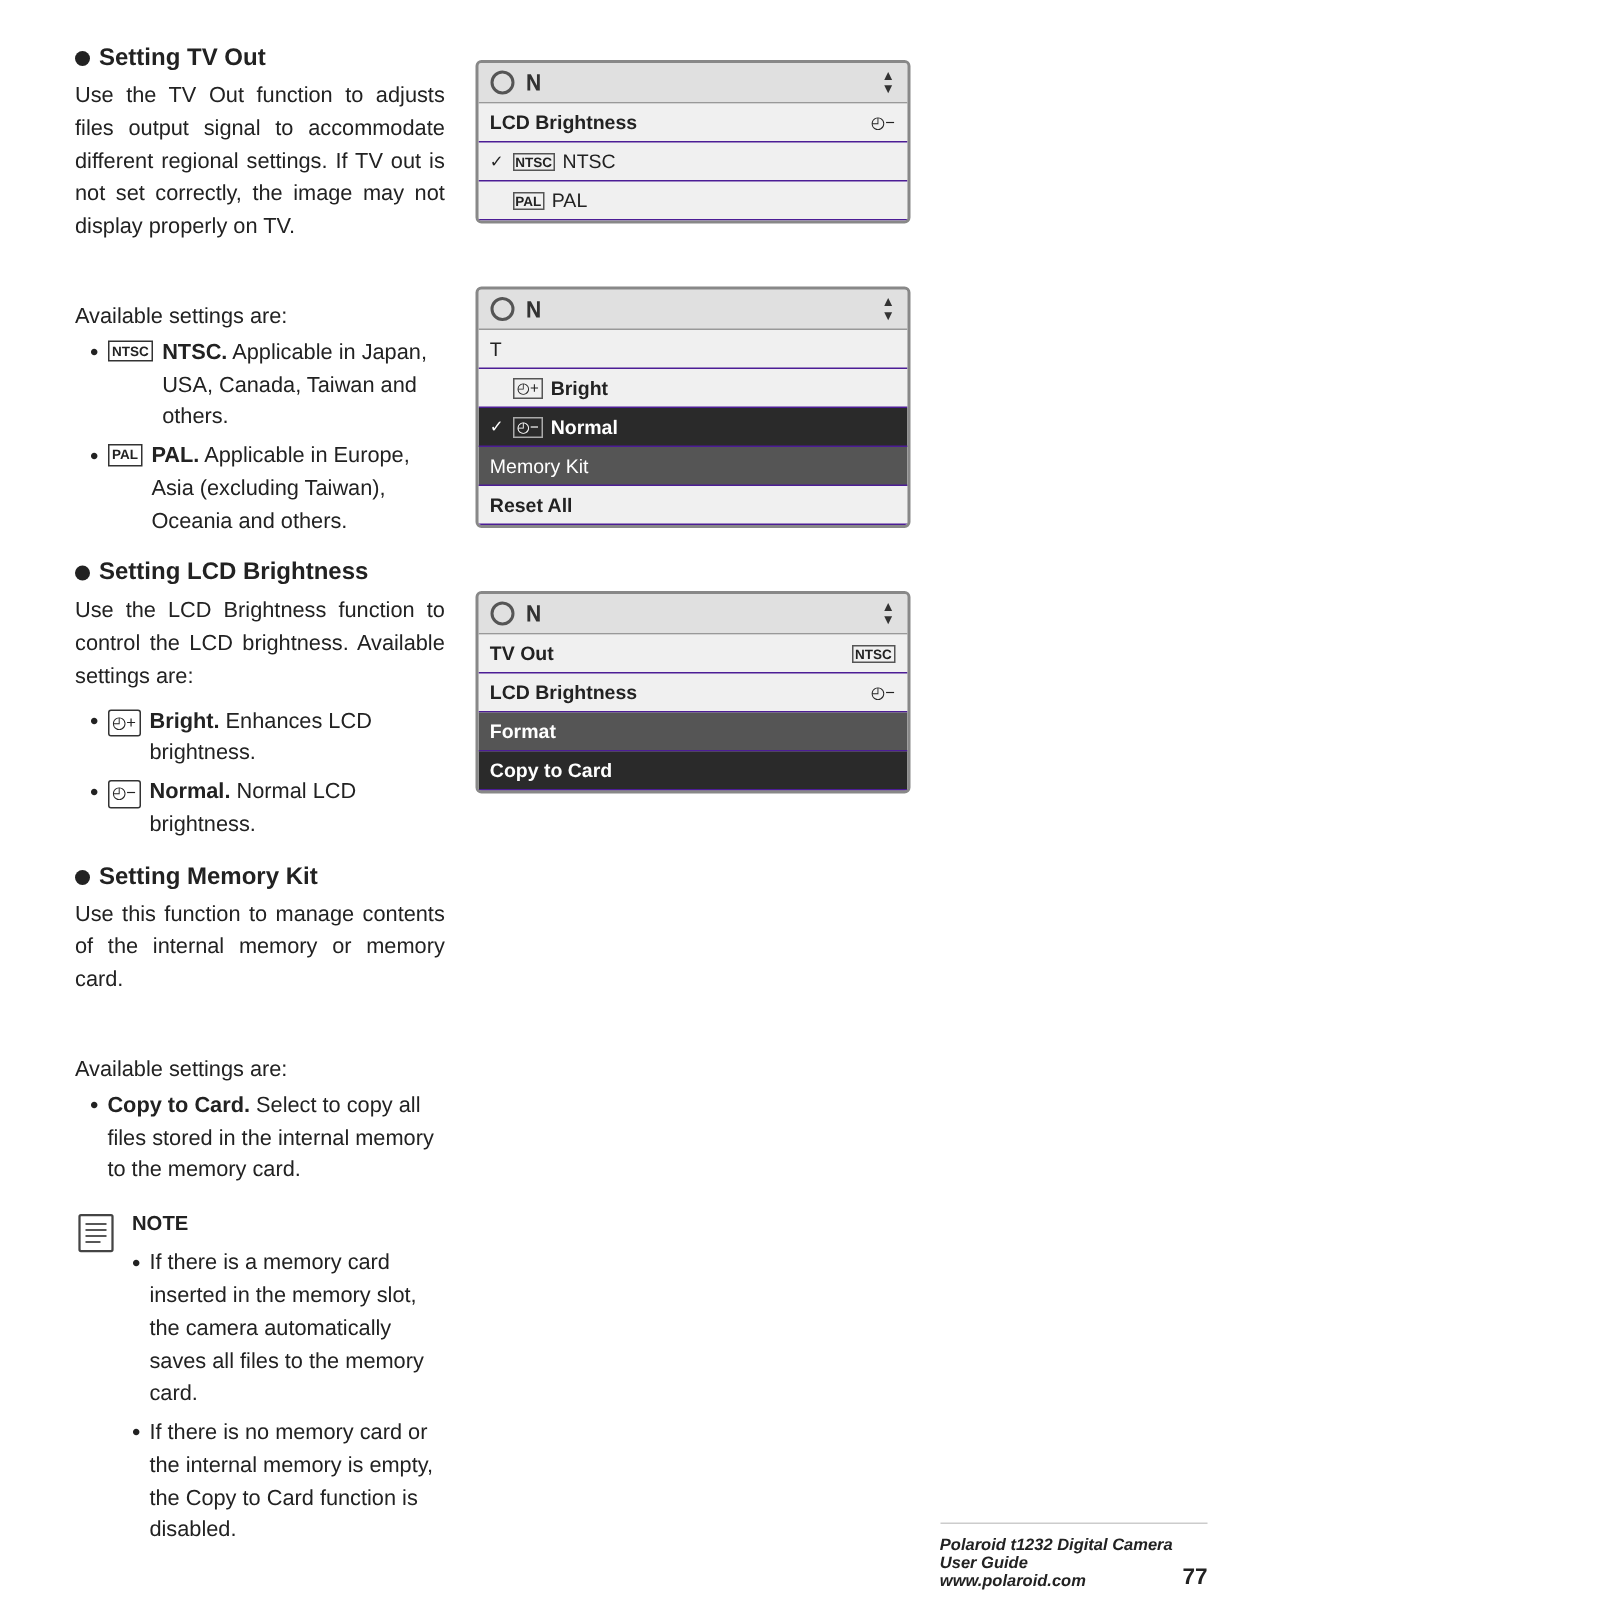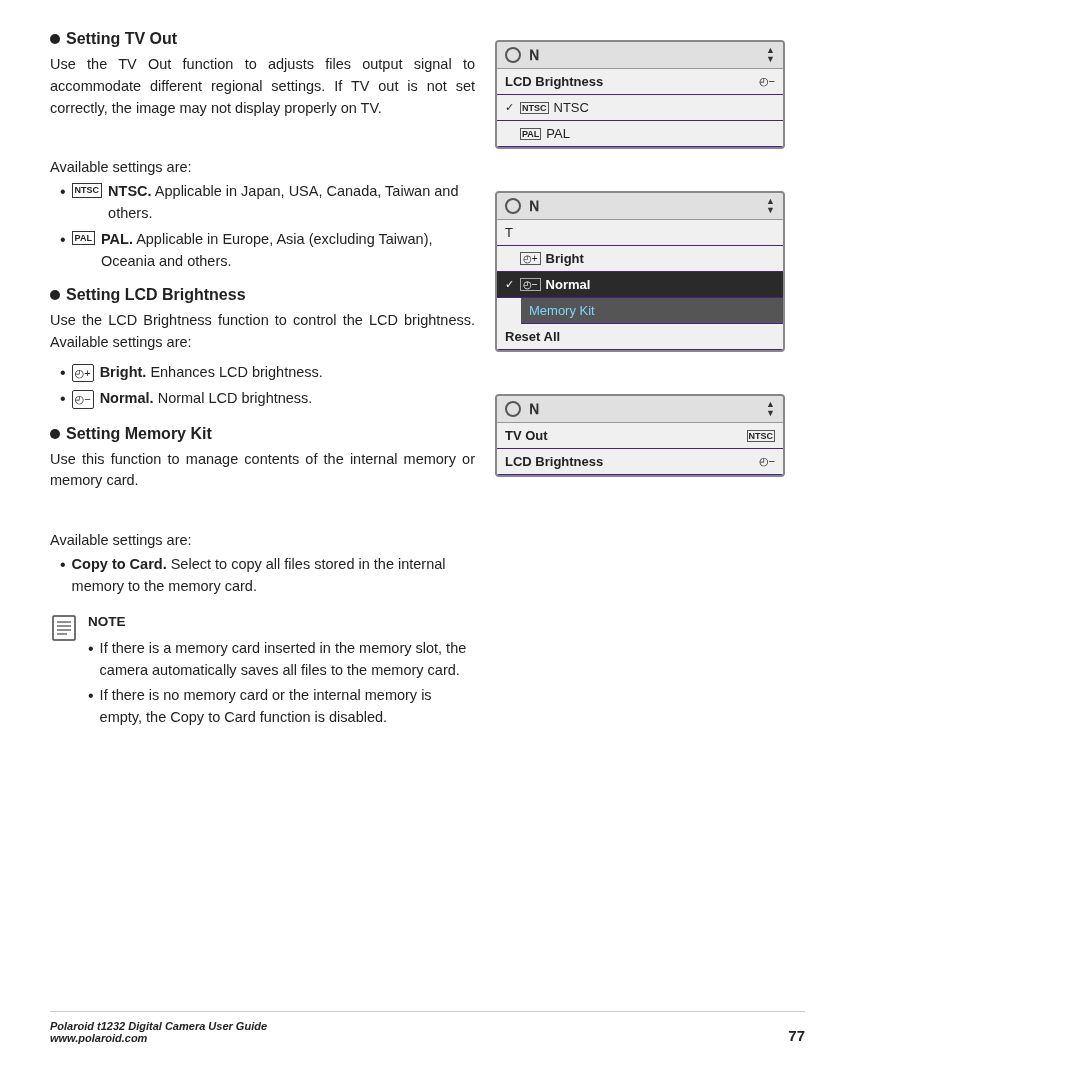--- a/index.html
+++ b/index.html
@@ -8,23 +8,23 @@
       height: 1080px;
       background: #ffffff;
       font-family: Arial, Helvetica, sans-serif;
       font-size: 15px;
       color: #222;
       overflow: hidden;
     }
     .page {
       width: 855px;
       height: 1080px;
-      padding: 30px 50px 36px 50px;
-      display: flex;
-      flex-direction: column;
+      padding: 30px 50px 20px 50px;
+      display: flex;
+      flex-direction: row;
     }
     .content-row {
       display: flex;
       flex-direction: row;
       gap: 0px;
       width: 100%;
     }
     .left-col {
       flex: 1;
       padding-right: 20px;
@@ -127,22 +127,21 @@
       font-size: 13px;
       color: #222;
       gap: 5px;
     }
     .cam-menu-row.selected {
       background: #2a2a2a;
       color: #fff;
     }
     .cam-menu-row.dark-label {
       background: #555;
-      color: #7dd3fc;
-      margin-left: 24px;
+      color: #ffffff;
     }
     .cam-check {
       font-size: 11px;
       width: 10px;
     }
     .cam-row-right {
       margin-left: auto;
       font-size: 11px;
     }
 
@@ -365,20 +364,26 @@
           </div>
           <div class="cam-menu-area">
             <div class="cam-menu-row">
               <span style="font-weight:bold;">TV Out</span>
               <span class="cam-row-right" style="font-size:9px;border:1px solid #555;padding:0 1px;font-weight:bold;">NTSC</span>
             </div>
             <div class="cam-menu-row">
               <span style="font-weight:bold;">LCD Brightness</span>
               <span class="cam-row-right">◴−</span>
             </div>
+            <div class="cam-menu-row dark-label">
+              <span style="font-weight:bold;">Format</span>
+            </div>
+            <div class="cam-menu-row selected">
+              <span style="font-weight:bold;">Copy to Card</span>
+            </div>
           </div>
         </div>
       </div>
 
     </div>
   </div>
 
   <div class="footer">
     <div class="footer-left">
       <div>Polaroid t1232 Digital Camera User Guide</div>

